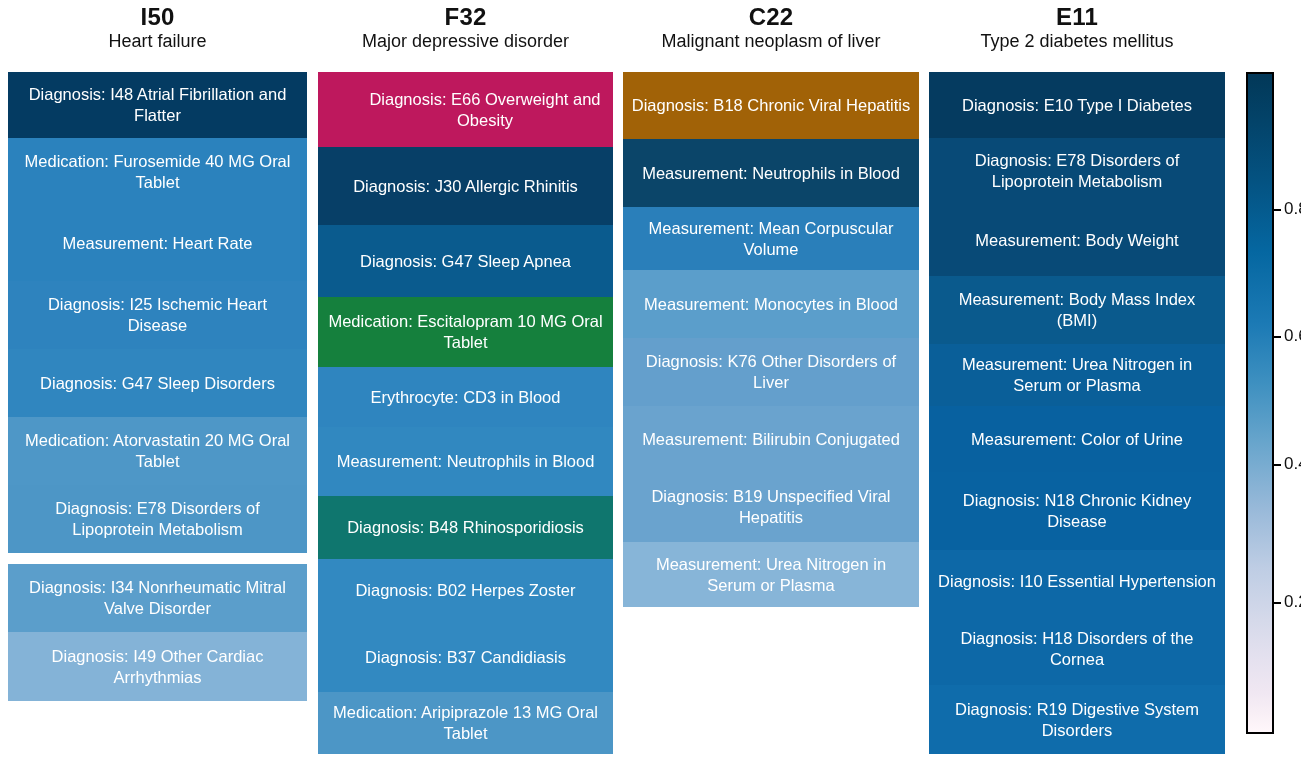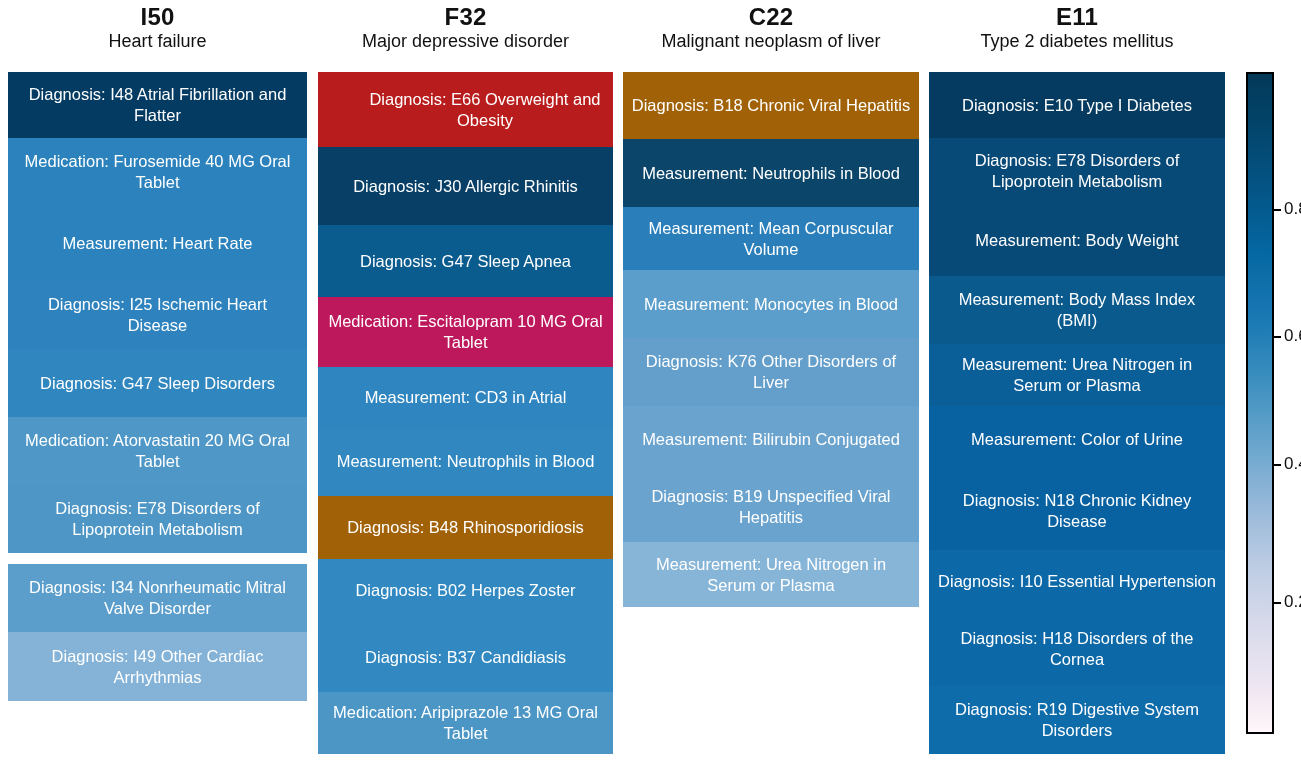--- a/index.html
+++ b/index.html
@@ -93,27 +93,27 @@
       <div class="cell" style="height:69px;background:#84b3d7;">Diagnosis: I49 Other Cardiac Arrhythmias</div>
     </div>
   </div>
 
   <div class="col-wrap" style="left:318px;width:295px;">
     <div class="col-head">
       <div class="col-code">F32</div>
       <div class="col-name">Major depressive disorder</div>
     </div>
     <div class="col-stack" style="width:295px;">
-      <div class="cell" style="height:75px;background:#b91c1c;padding-left:47px;">Diagnosis: E66 Overweight and Obesity</div>
+      <div class="cell" style="height:75px;background:#be185d;padding-left:47px;">Diagnosis: E66 Overweight and Obesity</div>
       <div class="cell" style="height:78px;background:#073f67;">Diagnosis: J30 Allergic Rhinitis</div>
       <div class="cell" style="height:72px;background:#0a5b8e;">Diagnosis: G47 Sleep Apnea</div>
-      <div class="cell" style="height:70px;background:#be185d;">Medication: Escitalopram 10 MG Oral Tablet</div>
-      <div class="cell" style="height:60px;background:#2f85bf;">Measurement: CD3 in Atrial</div>
+      <div class="cell" style="height:70px;background:#15803d;">Medication: Escitalopram 10 MG Oral Tablet</div>
+      <div class="cell" style="height:60px;background:#2f85bf;">Erythrocyte: CD3 in Blood</div>
       <div class="cell" style="height:69px;background:#3188c0;">Measurement: Neutrophils in Blood</div>
-      <div class="cell" style="height:63px;background:#a16207;">Diagnosis: B48 Rhinosporidiosis</div>
+      <div class="cell" style="height:63px;background:#0f766e;">Diagnosis: B48 Rhinosporidiosis</div>
       <div class="cell" style="height:63px;background:#3289c1;">Diagnosis: B02 Herpes Zoster</div>
       <div class="cell" style="height:70px;background:#3289c1;">Diagnosis: B37 Candidiasis</div>
       <div class="cell" style="height:62px;background:#4c96c6;">Medication: Aripiprazole 13 MG Oral Tablet</div>
     </div>
   </div>
 
   <div class="col-wrap" style="left:623px;width:296px;">
     <div class="col-head">
       <div class="col-code">C22</div>
       <div class="col-name">Malignant neoplasm of liver</div>

